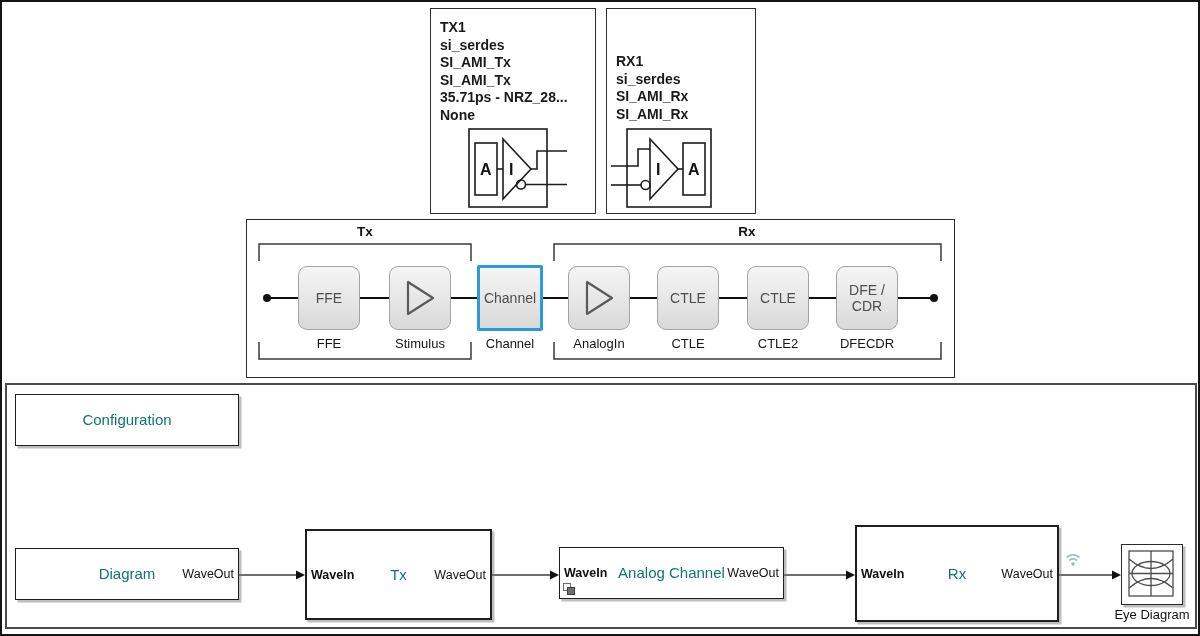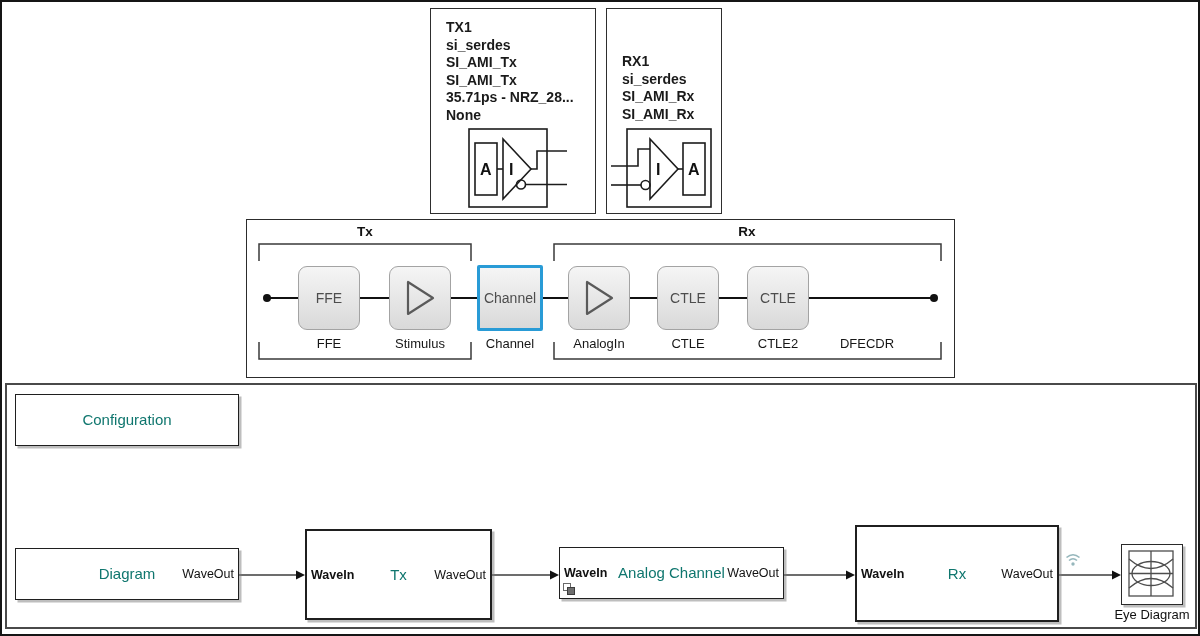--- a/index.html
+++ b/index.html
@@ -1,21 +1,21 @@
 <!DOCTYPE html>
 <html><head>
 <meta charset="utf-8">
 <style>
   html,body{margin:0;padding:0;background:#fff;}
   body{width:1200px;height:636px;position:relative;font-family:"Liberation Sans",sans-serif;color:#1a1a1a;overflow:hidden;}
   .frame{position:absolute;inset:0;border:2px solid #151515;pointer-events:none;z-index:50;}
 
   
   .adapter{position:absolute;background:#fff;border:1.5px solid #2e2e2e;}
-  .adapter .txt{position:absolute;left:9px;font-weight:bold;font-size:14px;line-height:17.5px;white-space:nowrap;margin-left:6px;}
+  .adapter .txt{position:absolute;left:9px;font-weight:bold;font-size:14px;line-height:17.5px;white-space:nowrap;}
   .icon-svg{position:absolute;}
   .icon-svg path,.icon-svg rect,.icon-svg circle,.icon-svg polygon{fill:none;stroke:#1c1c1c;stroke-width:1.6;}
   .icon-svg text{fill:#111;stroke:none;font-family:"Liberation Sans",sans-serif;font-weight:bold;font-size:16px;}
 
   
   .chain{position:absolute;left:246px;top:219px;width:707px;height:157px;border:1.5px solid #2c2c2c;background:#fff;}
   .chain svg.overlay{position:absolute;left:0;top:0;}
   .sec-label{position:absolute;top:4px;width:60px;text-align:center;font-weight:bold;font-size:13.5px;color:#111;}
   .cblock{position:absolute;top:46px;width:62px;height:64px;border:1.4px solid #a3a3a3;border-radius:9px;
           background:linear-gradient(#f5f5f5,#d9d9d9);display:flex;align-items:center;justify-content:center;
@@ -60,21 +60,21 @@
     <text x="13" y="48">A</text>
     <path d="M30,42 H36"></path>
     <path d="M36,12 L36,72 L64,42 Z"></path>
     <text x="42" y="48">I</text>
     <path d="M64,42 H70 V24 H100"></path>
     <circle cx="54" cy="57.5" r="4.5"></circle>
     <path d="M58.5,57.5 H100"></path>
   </svg>
 </div>
 
-<div class="adapter" style="left:606px;top:8px;width:114px;height:204px;">
+<div class="adapter" style="left:606px;top:8px;width:114px;height:204px;padding-left:34px;">
   <div class="txt" style="top:44px;">
     <div>RX1</div>
     <div>si_serdes</div>
     <div>SI_AMI_Rx</div>
     <div>SI_AMI_Rx</div>
   </div>
   <svg class="icon-svg" style="left:2px;top:118px;" width="104" height="84" viewBox="0 0 104 84">
     <rect x="18" y="2" width="84" height="78"></rect>
     <path d="M2,39 H29 V22 H41"></path>
     <path d="M2,58 H32"></path>
@@ -116,20 +116,24 @@
     <svg width="34" height="38">
         <polygon points="5,3 5,35 30,19"></polygon>
       </svg>
   </div>
   <div class="cblock" style="left:410px;">
     <span>CTLE</span>
   </div>
   <div class="cblock" style="left:500px;">
     <span>CTLE</span>
   </div>
+  <div class="cblock" style="left:589px;">
+    <span>DFE /</span>
+    <span>CDR</span>
+  </div>
 
   <div class="clabel" style="left:37px;">FFE</div>
   <div class="clabel" style="left:128px;">Stimulus</div>
   <div class="clabel" style="left:218px;">Channel</div>
   <div class="clabel" style="left:307px;">AnalogIn</div>
   <div class="clabel" style="left:396px;">CTLE</div>
   <div class="clabel" style="left:486px;">CTLE2</div>
   <div class="clabel" style="left:575px;">DFECDR</div>
 </div>
 

